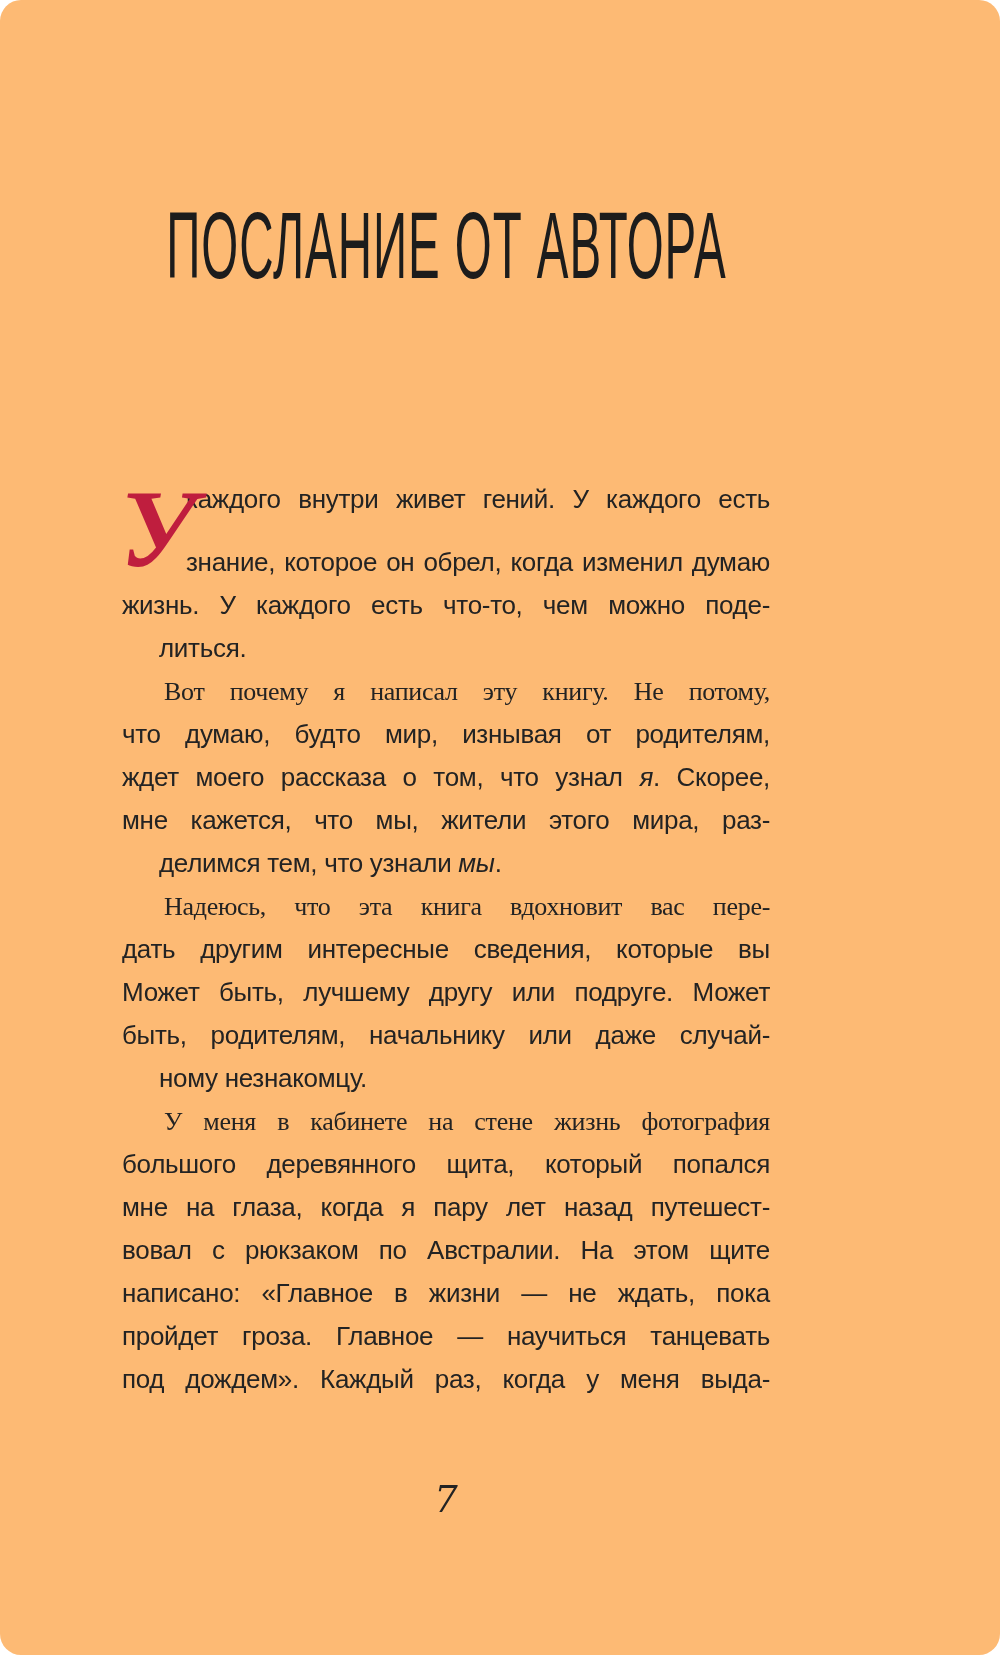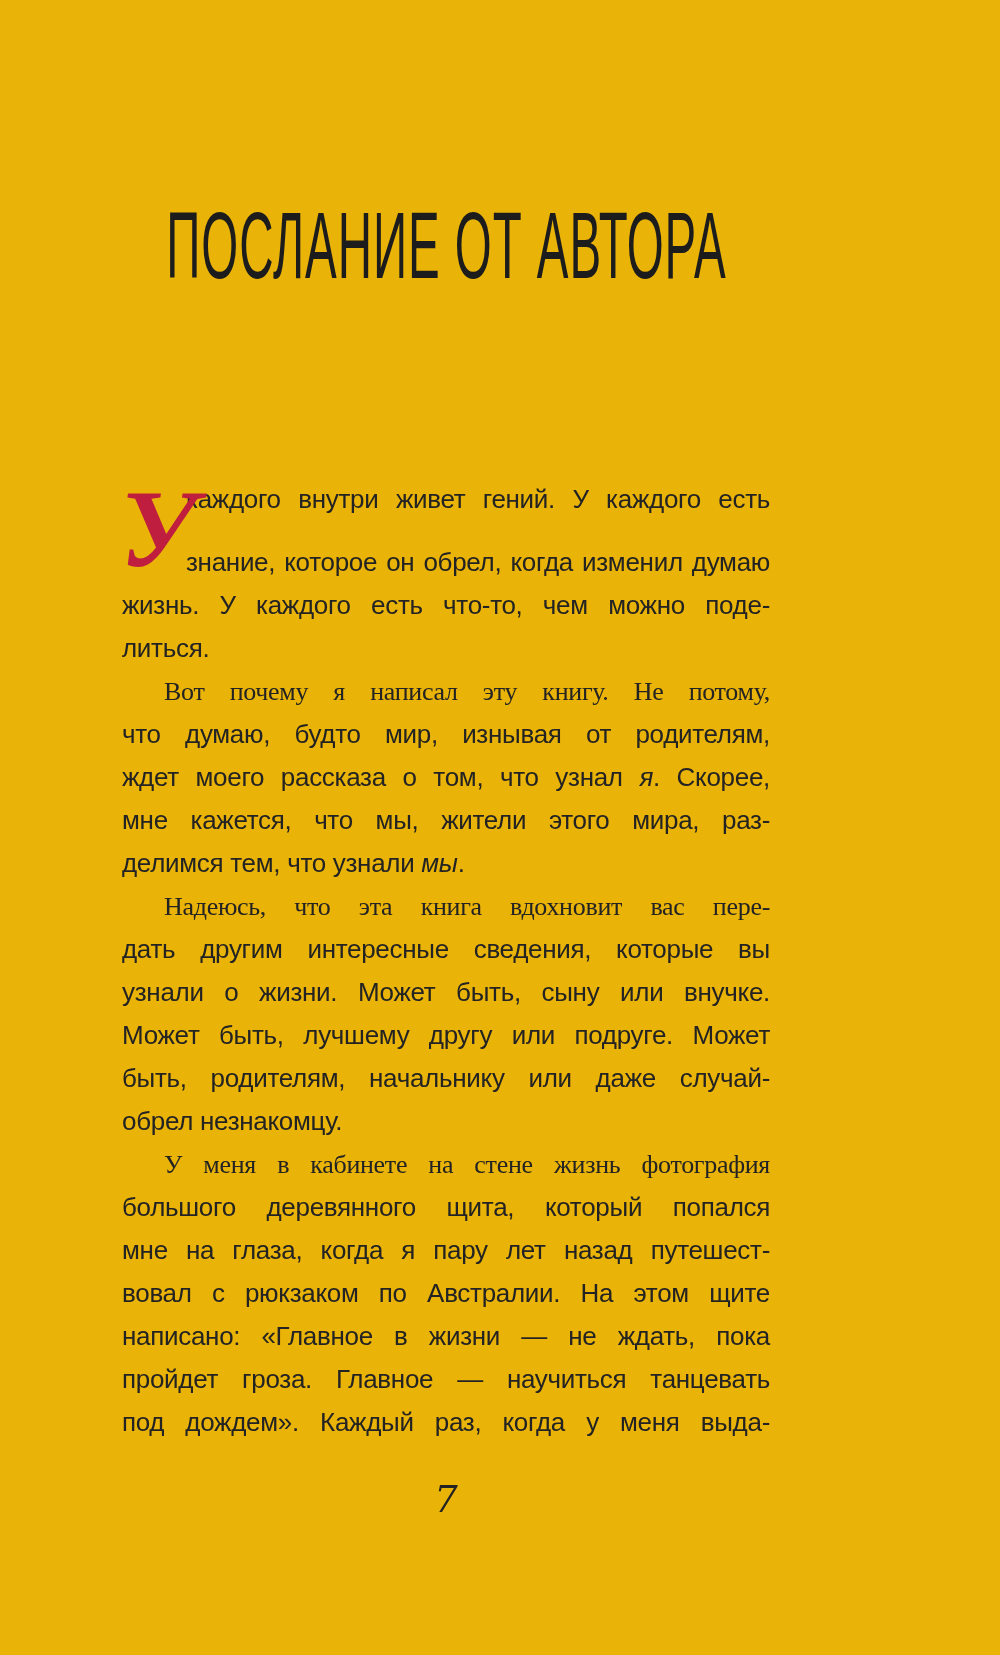--- a/index.html
+++ b/index.html
@@ -4,23 +4,24 @@
 <style>
   html, body {
     margin: 0;
     padding: 0;
     background: #ffffff;
   }
   .page {
     position: relative;
     width: 1000px;
     height: 1655px;
-    background: #eab308;
+    background: #fdba74;
     overflow: hidden;
     font-family: "Liberation Sans", sans-serif;
+    border-radius: 21px;
   }
   
   .title {
     position: absolute;
     top: 198px;
     left: 122px;
     width: 648px;
     margin: 0;
     display: flex;
     justify-content: center;
@@ -51,20 +52,21 @@
   .para {
     position: relative;
     margin: 0;
   }
   .line {
     text-align: justify;
     text-align-last: justify;
   }
   .line.final {
     text-align-last: left;
+    margin-left: 37px;
   }
   .line.after-dropcap {
     padding-left: 64px;
     margin-top: 20px;
   }
   .line.indent-first {
     text-indent: 42px;
     font-family: Liberation Serif, serif;
   }
   .dropcap {
@@ -110,24 +112,23 @@
       <div class="para">
         <div class="line indent-first">Вот почему я написал эту книгу. Не потому,</div>
         <div class="line">что думаю, будто мир, изнывая от родителям,</div>
         <div class="line">ждет моего рассказа о том, что узнал <i>я</i>. Скорее,</div>
         <div class="line">мне кажется, что мы, жители этого мира, раз-</div>
         <div class="line final">делимся тем, что узнали <i>мы</i>.</div>
       </div>
       <div class="para">
         <div class="line indent-first">Надеюсь, что эта книга вдохновит вас пере-</div>
         <div class="line">дать другим интересные сведения, которые вы</div>
-        <div class="line">узнали о жизни. Может быть, сыну или внучке.</div>
         <div class="line">Может быть, лучшему другу или подруге. Может</div>
         <div class="line">быть, родителям, начальнику или даже случай-</div>
-        <div class="line final">обрел незнакомцу.</div>
+        <div class="line final">ному незнакомцу.</div>
       </div>
       <div class="para">
         <div class="line indent-first">У меня в кабинете на стене жизнь фотография</div>
         <div class="line">большого деревянного щита, который попался</div>
         <div class="line">мне на глаза, когда я пару лет назад путешест-</div>
         <div class="line">вовал с рюкзаком по Австралии. На этом щите</div>
         <div class="line">написано: «Главное в жизни — не ждать, пока</div>
         <div class="line">пройдет гроза. Главное — научиться танцевать</div>
         <div class="line">под дождем». Каждый раз, когда у меня выда-</div>
       </div>

